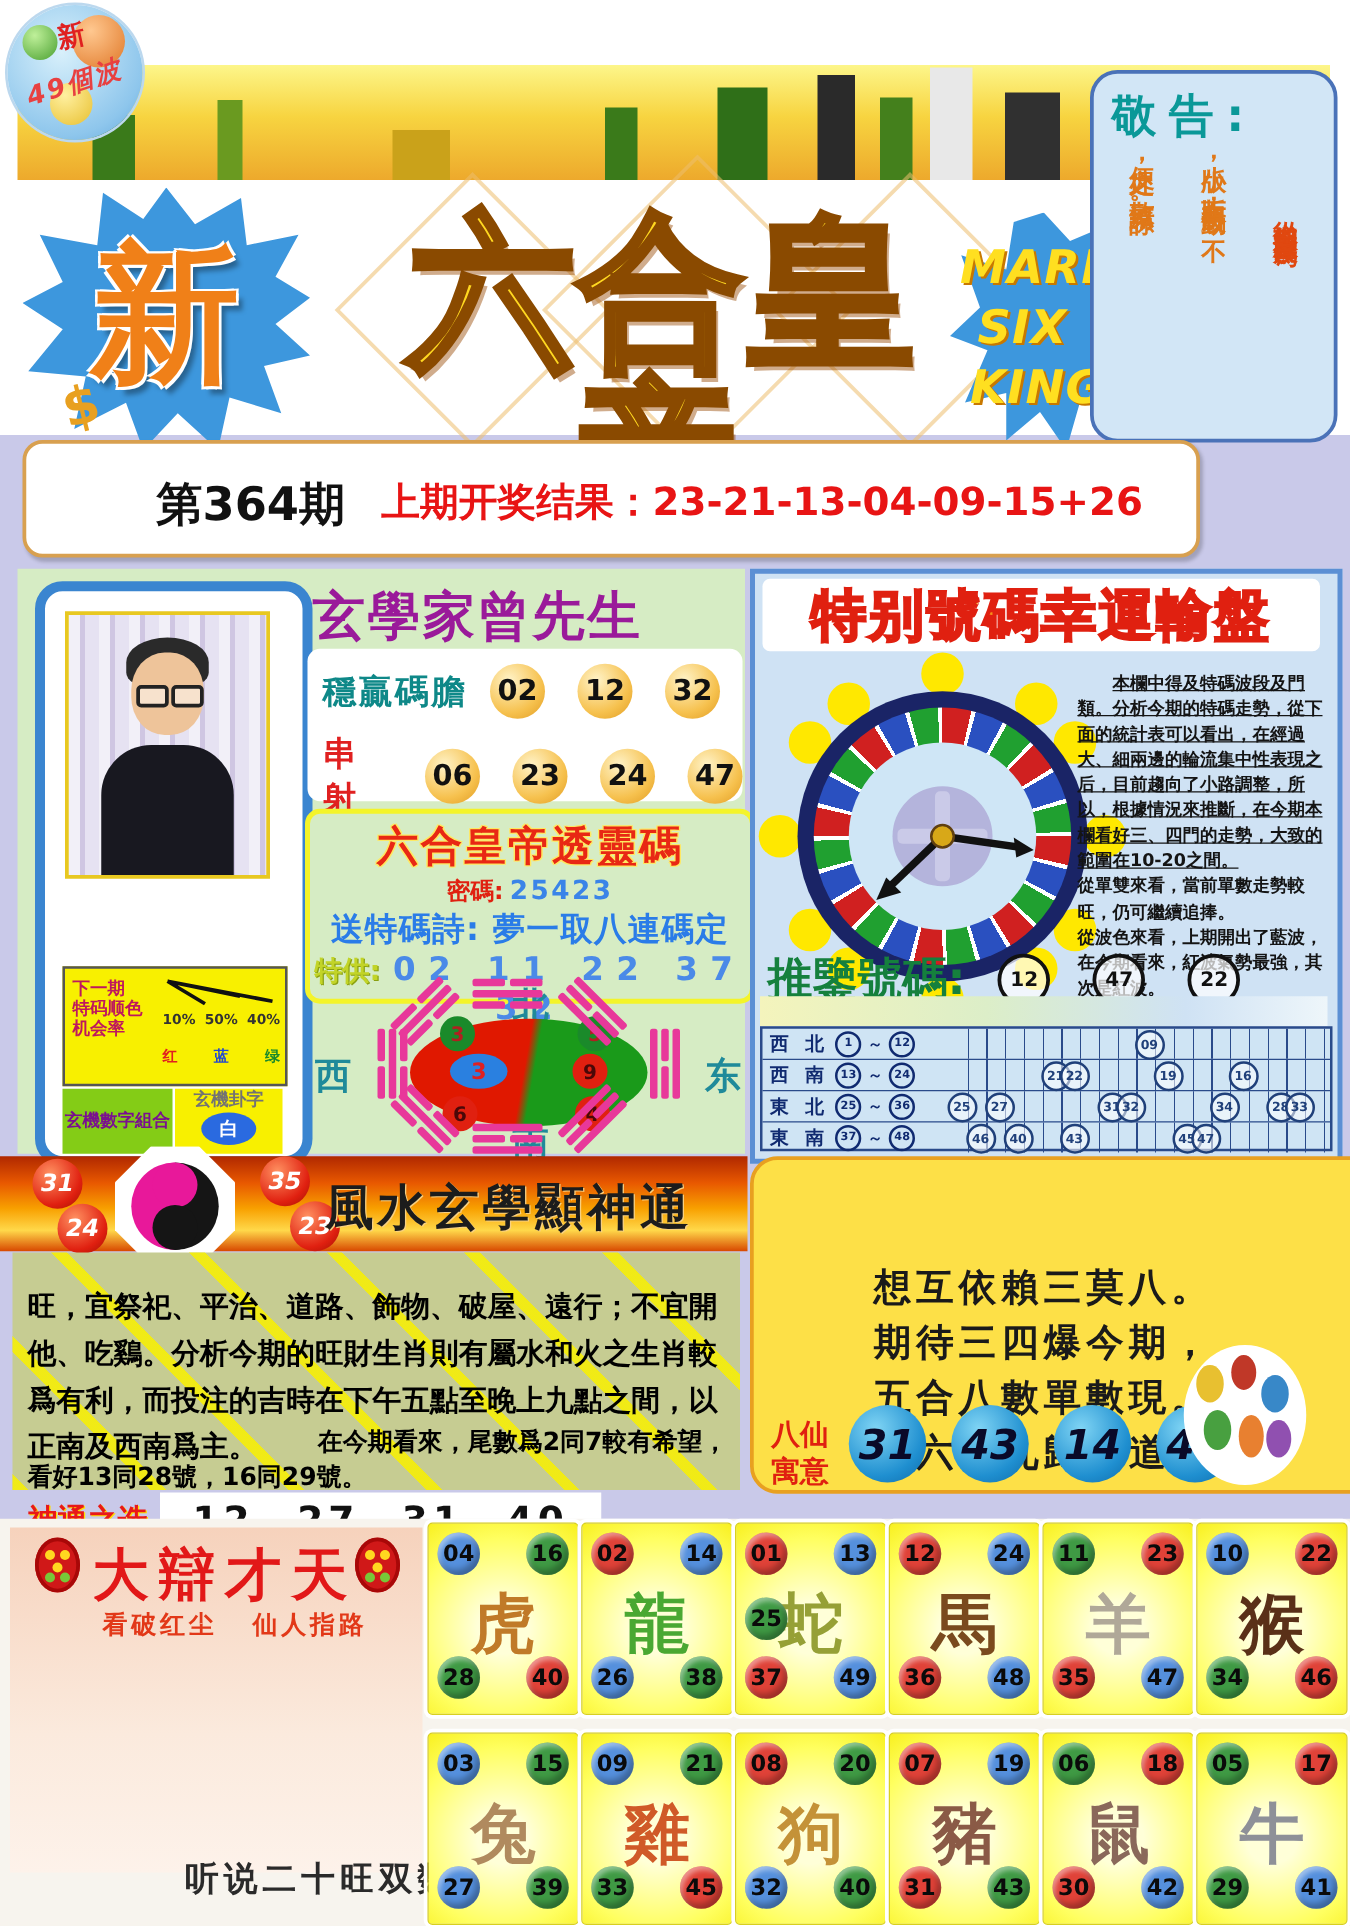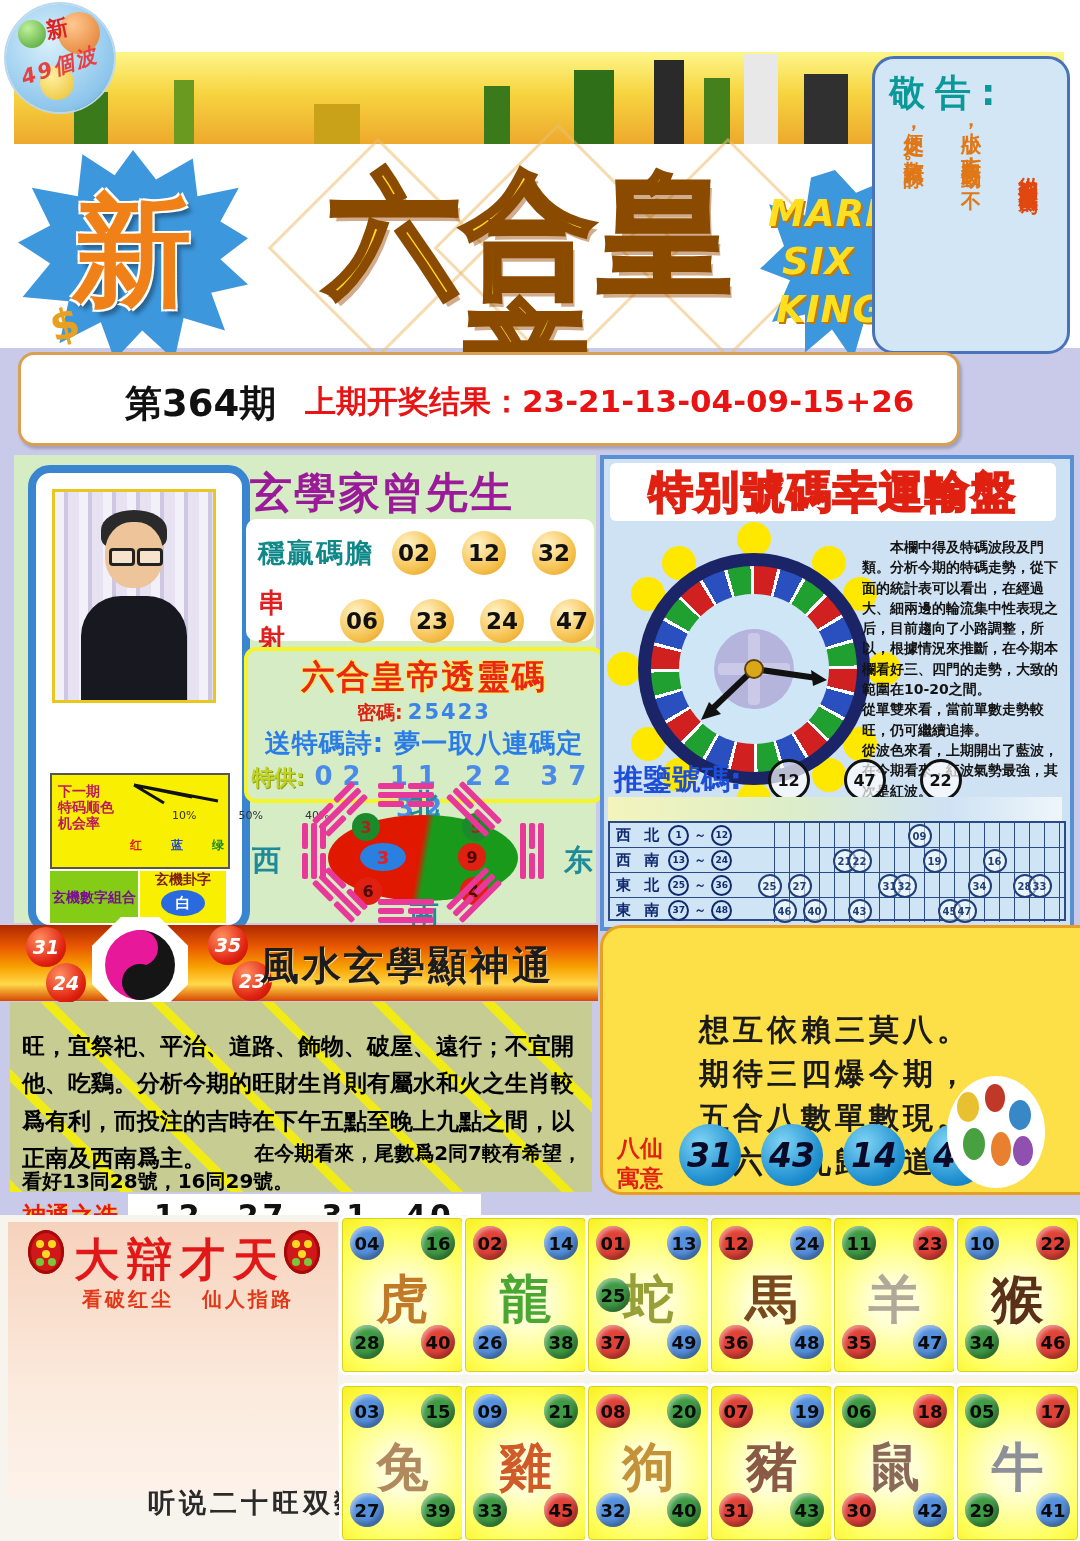--- a/index.html
+++ b/index.html
@@ -35,26 +35,26 @@
   
   #master{left:14px;top:455px;width:582px;height:468px;background:#d6ecc4;}
   #photo-frame{left:14px;top:10px;width:206px;height:452px;background:#fff;border:8px solid #3a85d0;border-radius:22px;}
   #photo{left:16px;top:16px;width:158px;height:208px;border:3px solid #e8c820;background:repeating-linear-gradient(90deg,#f2f0f8 0 9px,#cfc6e2 9px 13px,#e6e2f2 13px 24px);overflow:hidden;}
   #ph-hair{left:46px;top:18px;width:66px;height:40px;background:#2a2a2a;border-radius:50% 50% 30% 30%;}
   #ph-face{left:50px;top:30px;width:58px;height:66px;background:#eec49a;border-radius:46%;}
   #ph-gl1,#ph-gl2{top:56px;width:20px;height:12px;border:3px solid #222;border-radius:4px;background:rgba(255,255,255,.5);}
   #ph-body{left:26px;top:104px;width:106px;height:110px;background:#181820;border-radius:40px 40px 0 0;}
   #color-box{left:14px;top:300px;width:176px;height:92px;background:#f8f000;border:2px solid #555;}
   .cb-title{font-size:14px;font-weight:900;color:#be185d;line-height:1.15;}
-  .cb-val{font-size:11px;font-weight:normal;color:#333;margin-left:42px;}
+  .cb-val{font-size:11px;font-weight:bold;color:#333;}
   .cb-lab{font-size:12px;font-weight:900;}
   #combo-box{left:14px;top:398px;width:88px;height:52px;background:#84cc16;display:flex;align-items:center;justify-content:center;text-align:center;}
   #combo-box span{font-size:14px;font-weight:900;color:#7a1090;line-height:1.2;}
   #gua-box{left:104px;top:398px;width:86px;height:52px;background:#f8f000;text-align:center;}
-  #gua-box .t{font-size:14px;font-weight:900;color:#7f1d1d;}
+  #gua-box .t{font-size:14px;font-weight:900;color:#737373;}
   #gua-oval{margin:1px auto 0;width:44px;height:26px;border-radius:50%;background:#2a6ae0;color:#fff;font-size:15px;font-weight:bold;display:flex;align-items:center;justify-content:center;}
   #master-title{left:236px;top:10px;font-size:42px;font-weight:900;color:#9a1a9a;letter-spacing:2px;}
   #stable-box{left:232px;top:64px;width:348px;height:122px;background:#fff;border-radius:10px;}
   .srow2{position:absolute;left:12px;display:flex;align-items:center;gap:12px;}
   .lab-teal{color:#0e8888;font-size:27px;font-weight:900;letter-spacing:2px;}
   .lab-red{color:#e02020;font-size:27px;font-weight:900;letter-spacing:6px;}
   .gold{width:44px;height:44px;background:radial-gradient(circle at 35% 30%,#fff3c8,#f6c14e 62%,#e09a20);color:#111;font-size:23px;margin-left:6px;}
   #magic-box{left:230px;top:192px;width:352px;height:148px;border:4px solid #f4f42a;border-radius:12px;background:#d6ecc4;text-align:center;}
   #magic-title{margin-top:4px;font-size:33px;font-weight:900;color:#e82814;letter-spacing:2px;text-shadow:1px 1px 0 #ffe860,-1px -1px 0 #ffe860,1px -1px 0 #ffe860,-1px 1px 0 #ffe860;}
   #magic-pass .l{color:#e02010;font-weight:900;font-size:19px;}
@@ -77,25 +77,25 @@
   #wheelp{left:600px;top:455px;width:466px;height:468px;background:#cfe2f4;border:4px solid #5b8fd4;}
   #wheel-title{left:6px;top:4px;width:446px;height:58px;background:#fff;border-radius:6px;display:flex;align-items:center;justify-content:center;font-size:44px;font-weight:900;color:#f59018;-webkit-text-stroke:2px #e02010;letter-spacing:2px;}
   #wheel-wrap{left:0px;top:60px;width:300px;height:300px;}
   .ydot{position:absolute;width:34px;height:34px;border-radius:50%;background:#ffe800;}
   #w-outer{left:34px;top:34px;width:232px;height:232px;border-radius:50%;background:#1a2466;}
   #w-seg{left:47px;top:47px;width:206px;height:206px;border-radius:50%;background:repeating-conic-gradient(#d02020 0 13deg,#fff 13deg 15deg,#2a50c0 15deg 28deg,#fff 28deg 30deg,#20a030 30deg 43deg,#fff 43deg 45deg);}
   #w-inner{left:75px;top:75px;width:150px;height:150px;border-radius:50%;background:#cfe6f6;}
   #w-center{left:110px;top:110px;width:80px;height:80px;border-radius:50%;background:#b4b4dc;}
   .w-cross{position:absolute;background:#cacae8;border-radius:4px;}
   #recommend{left:10px;top:300px;display:flex;align-items:center;gap:26px;}
-  #recommend .lab{font-size:29px;font-weight:900;color:#1d4ed8;}
+  #recommend .lab{font-size:36px;font-weight:900;color:#15803d;}
   .rcir{width:36px;height:36px;border:3px solid #111;background:rgba(255,255,255,.7);color:#111;font-size:16px;}
   #w-text{left:258px;top:78px;width:200px;font-size:14px;font-weight:bold;color:#141414;line-height:1.45;}
   #w-text p{margin:0;}
-  #w-text p.ind{text-indent:2em;}
+  #w-text p.ind{text-indent:2em;text-decoration:underline;}
   #grad-strip{left:4px;top:338px;width:454px;height:24px;background:linear-gradient(90deg,#f4f4bc,#dceec8 40%,#cfe2f4 75%,#eef6fa);}
   
   #stat{left:4px;top:362px;width:454px;height:96px;border:2px solid #2a4a8a;background:#cfe4f4;}
   .srow{position:relative;width:100%;height:24px;border-bottom:1px solid #2a4a8a;display:flex;}
   .srow:last-child{border-bottom:none;justify-content:space-between;}
   .slabel{width:150px;display:flex;align-items:center;gap:5px;padding-left:6px;box-sizing:border-box;}
   .sdir{font-size:15px;font-weight:900;color:#102a70;letter-spacing:4px;}
   .rangec{width:17px;height:17px;border:2px solid #102a70;border-radius:50%;font-size:9px;font-weight:bold;color:#102a70;display:inline-flex;align-items:center;justify-content:center;}
   .stilde{font-size:12px;color:#102a70;font-weight:bold;}
   .sgrid{position:relative;flex:1;background:repeating-linear-gradient(90deg,transparent 0 14px,#2a4a8a 14px 15px);}

